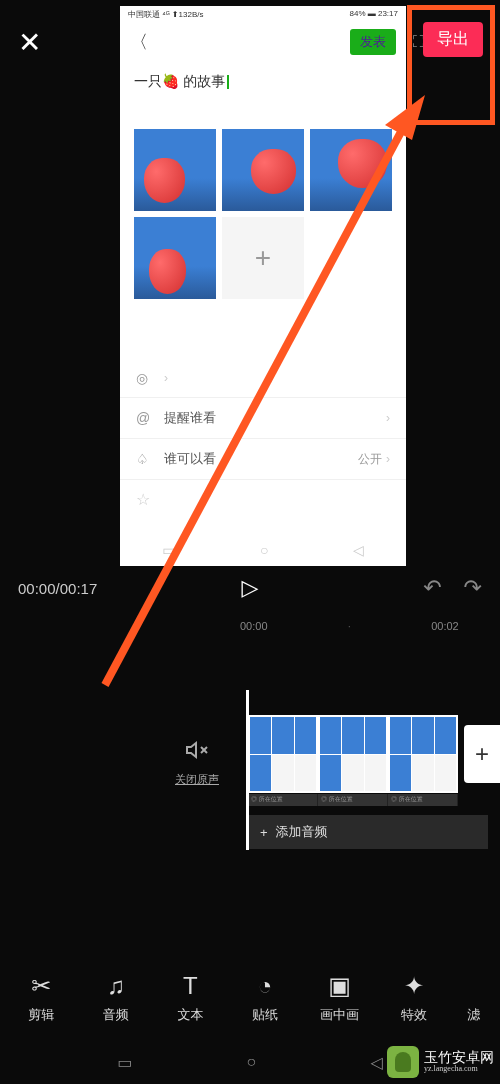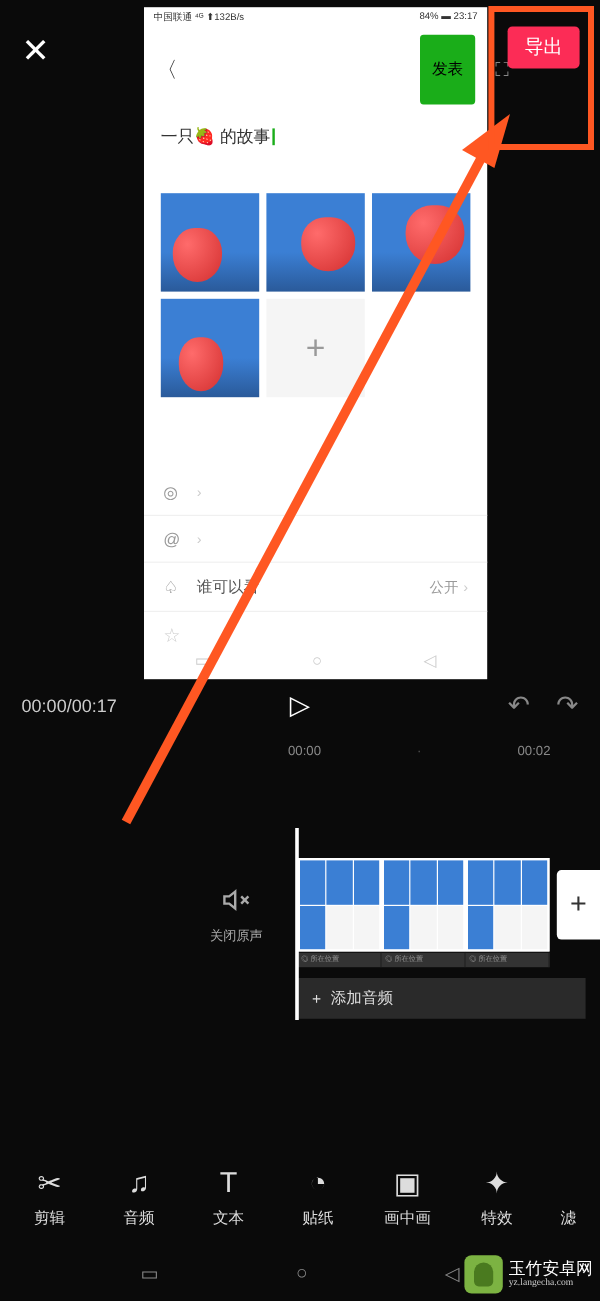--- a/index.html
+++ b/index.html
@@ -62,22 +62,22 @@
     }
     .phone-header {
       display: flex;
       justify-content: space-between;
       align-items: center;
       padding: 6px 10px;
     }
     .back-arrow { font-size: 18px; color: #333; }
     .publish-btn {
       background: #1aad19;
-      color: #000000;
-      padding: 20px 10px;
+      color: #4c1d95;
+      padding: 4px 10px;
       border-radius: 3px;
       font-size: 13px;
     }
     .post-title {
       padding: 12px 14px 8px;
       font-size: 14px;
       color: #333;
     }
     .cursor-line {
       display: inline-block;
@@ -212,20 +212,21 @@
       height: 160px;
       background: #fff;
       z-index: 20;
     }
     .mute-section {
       position: absolute;
       left: 175px;
       top: 48px;
       text-align: center;
       color: #aaa;
+      text-decoration: underline;
     }
     .mute-icon { font-size: 22px; }
     .mute-label { font-size: 11px; margin-top: 4px; }
     .video-clip {
       position: absolute;
       left: 248px;
       top: 25px;
       width: 210px;
       height: 78px;
       background: #fff;
@@ -393,20 +394,21 @@
       </div>
     <div class="add-img">+</div>
   </div>
   <div class="options-list">
     <div class="option-row">
       <span class="option-icon">◎</span>
       <span class="chevron">›</span>
     </div>
     <div class="option-row">
       <span class="option-icon">@</span>
+      <span class="option-label">提醒谁看</span>
       <span class="chevron">›</span>
     </div>
     <div class="option-row">
       <span class="option-icon">♤</span>
       <span class="option-label">谁可以看</span>
       <span class="option-value">公开</span>
       <span class="chevron">›</span>
     </div>
     <div class="star-row">☆</div>
   </div>

